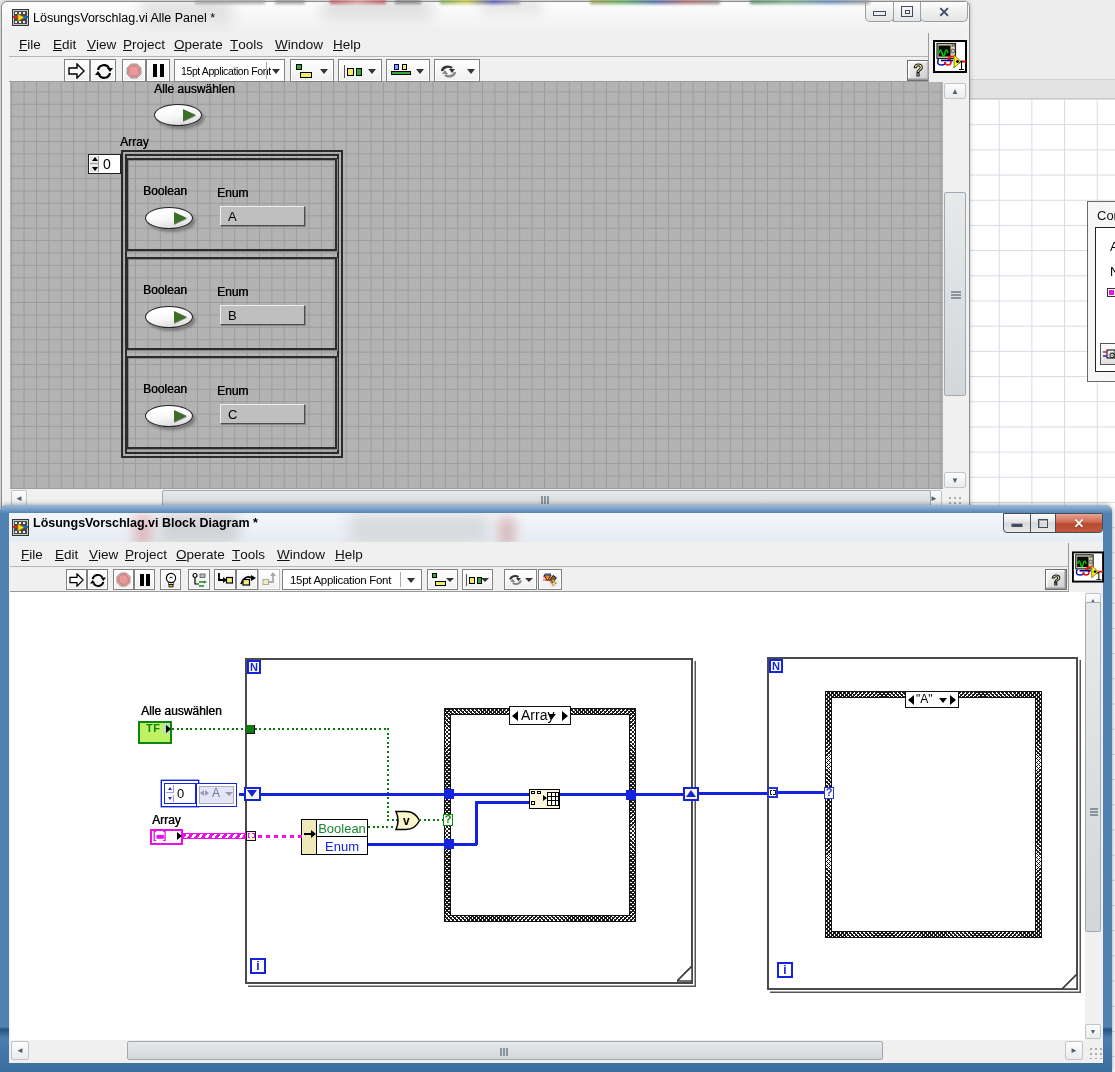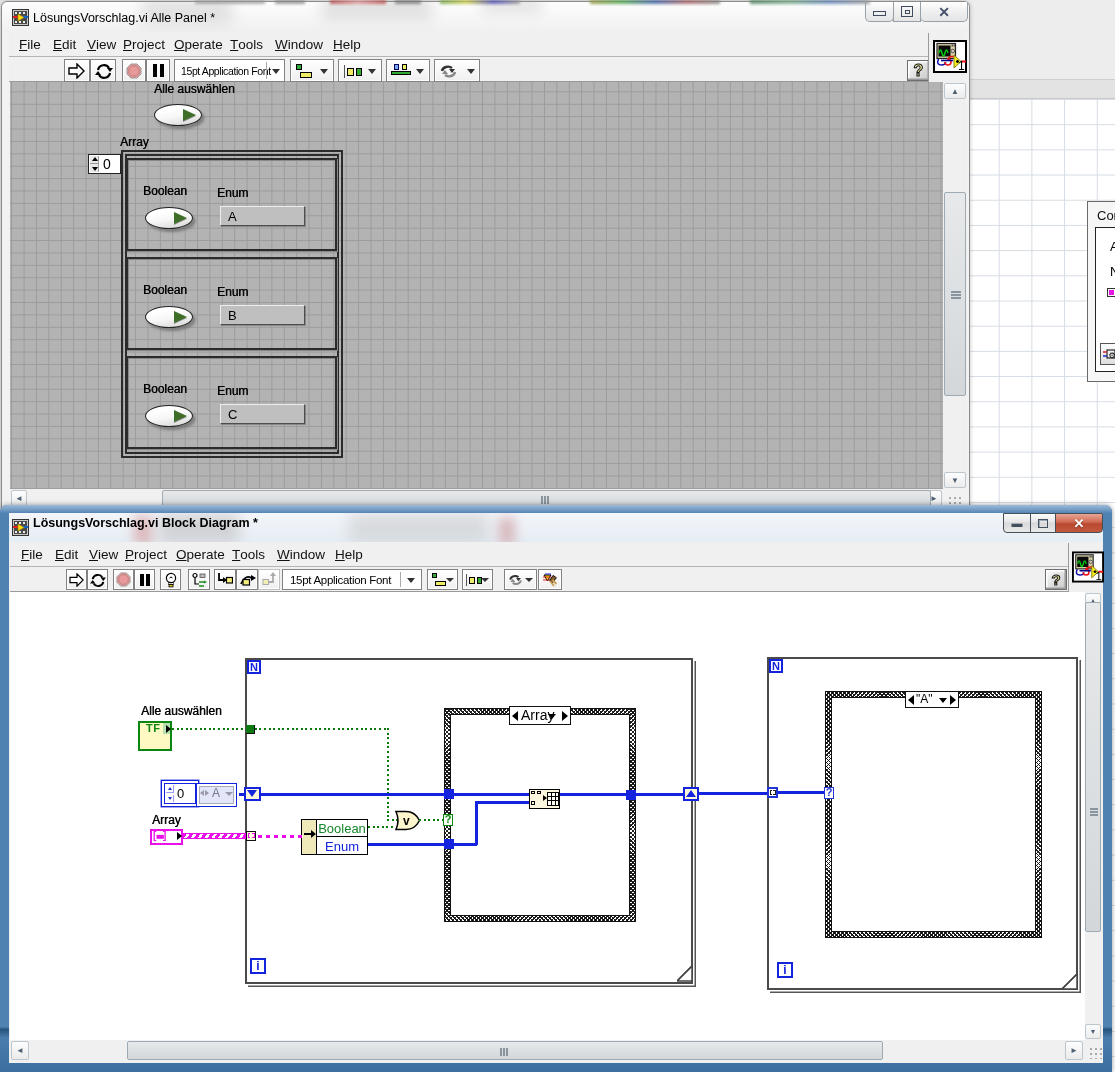--- a/index.html
+++ b/index.html
@@ -518,21 +518,21 @@
 
         <div class="forloop" style="left:235px;top:66px;width:448px;height:326px;"></div>
         <div class="nbox" style="left:237px;top:68px;">N</div>
         <div class="ibox" style="left:240px;top:366px;">i</div>
         <svg class="abs" style="left:667px;top:374px" width="16" height="16">
             <polygon points="15,0 15,15 0,15" fill="#fff" stroke="#444" stroke-width="1.5"></polygon>
             <line x1="0" y1="15" x2="15" y2="0" stroke="#444" stroke-width="1.5"></line>
           </svg>
 
         <div class="lvlabel" style="left:131px;top:112px;">Alle auswählen</div>
-        <div class="abs" style="left:128px;top:129px;width:34px;height:30px;border:2.6px solid #0d8512;background:#fef9c3;">
+        <div class="abs" style="left:128px;top:129px;width:34px;height:23px;border:2.6px solid #0d8512;background:#bef264;">
           <div style="position:absolute;right:0px;top:0px;width:7px;height:11px;background:#b6e0b0;"></div>
           <div style="position:absolute;left:6px;top:-1px;font-size:11px;font-weight:bold;color:#0d8512;letter-spacing:0.5px;">TF</div>
           <div style="position:absolute;right:-1px;top:1.5px;width:0;height:0;border-left:5.5px solid #000;border-top:4.5px solid transparent;border-bottom:4.5px solid transparent;"></div>
         </div>
 
         <div class="wire-g-h" style="left:162px;top:136px;width:217px;"></div>
         <div class="wire-g-v" style="left:377px;top:136px;height:92px;"></div>
         <div class="wire-g-h" style="left:377px;top:227px;width:10px;"></div>
         <div class="wire-g-h" style="left:409px;top:227px;width:27px;"></div>
         <div class="wire-g-h" style="left:358px;top:234px;width:28px;"></div>

